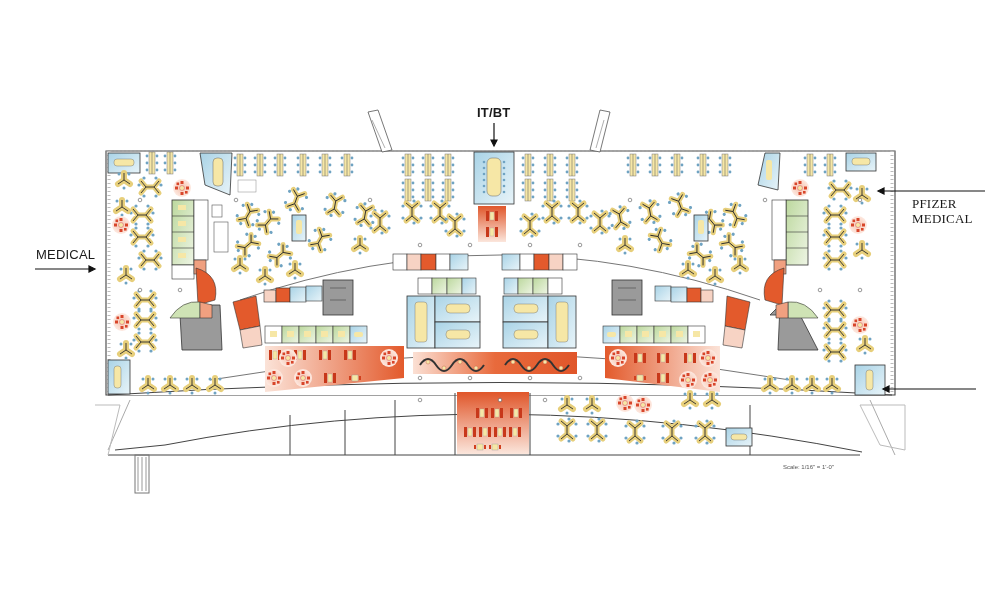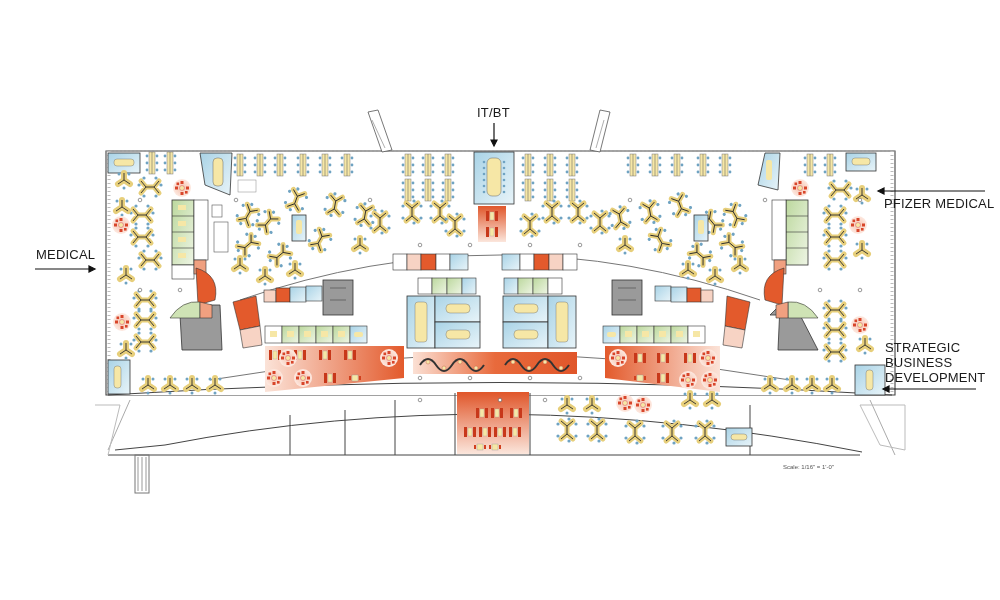--- a/index.html
+++ b/index.html
@@ -516,20 +516,17 @@
     <path d="M491,140 L494,146 L497,140 Z"></path>
     <line x1="880" y1="191" x2="985" y2="191"></line>
     <path d="M884,188 L878,191 L884,194 Z"></path>
     <line x1="35" y1="269" x2="93" y2="269"></line>
     <path d="M89,266 L95,269 L89,272 Z"></path>
     <line x1="885" y1="389" x2="976" y2="389"></line>
     <path d="M889,386 L883,389 L889,392 Z"></path>
   </g>
 </svg>
 
-<div class="label" style="left:477px; top:105px;">IT/BT</div>
-<div class="label" style="left:884px; top:196px;">PFIZER MEDICAL</div>
+<div class="label" style="left:477px; top:105px;font-weight:bold;">IT/BT</div>
+<div class="label" style="left:912px; top:196px;font-family:Liberation Serif, serif;">PFIZER MEDICAL</div>
 <div class="label" style="left:36px; top:247px;">MEDICAL</div>
-<div class="label label-multi" style="left:885px; top:340px;">STRATEGIC
-BUSINESS
-DEVELOPMENT</div>
 <div class="scale" style="left:783px; top:464px;">Scale: 1/16" = 1'-0"</div>
 </div>
 
 </body></html>

